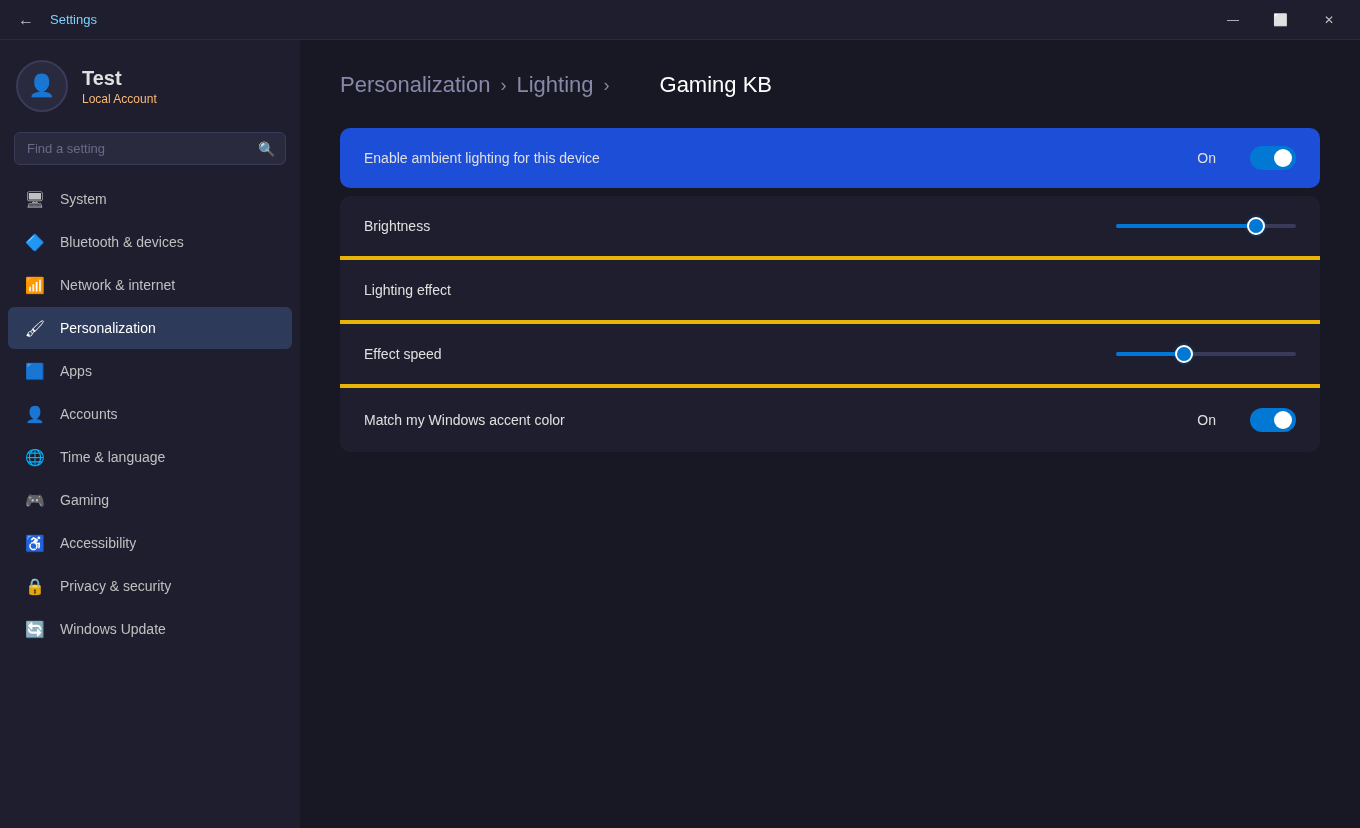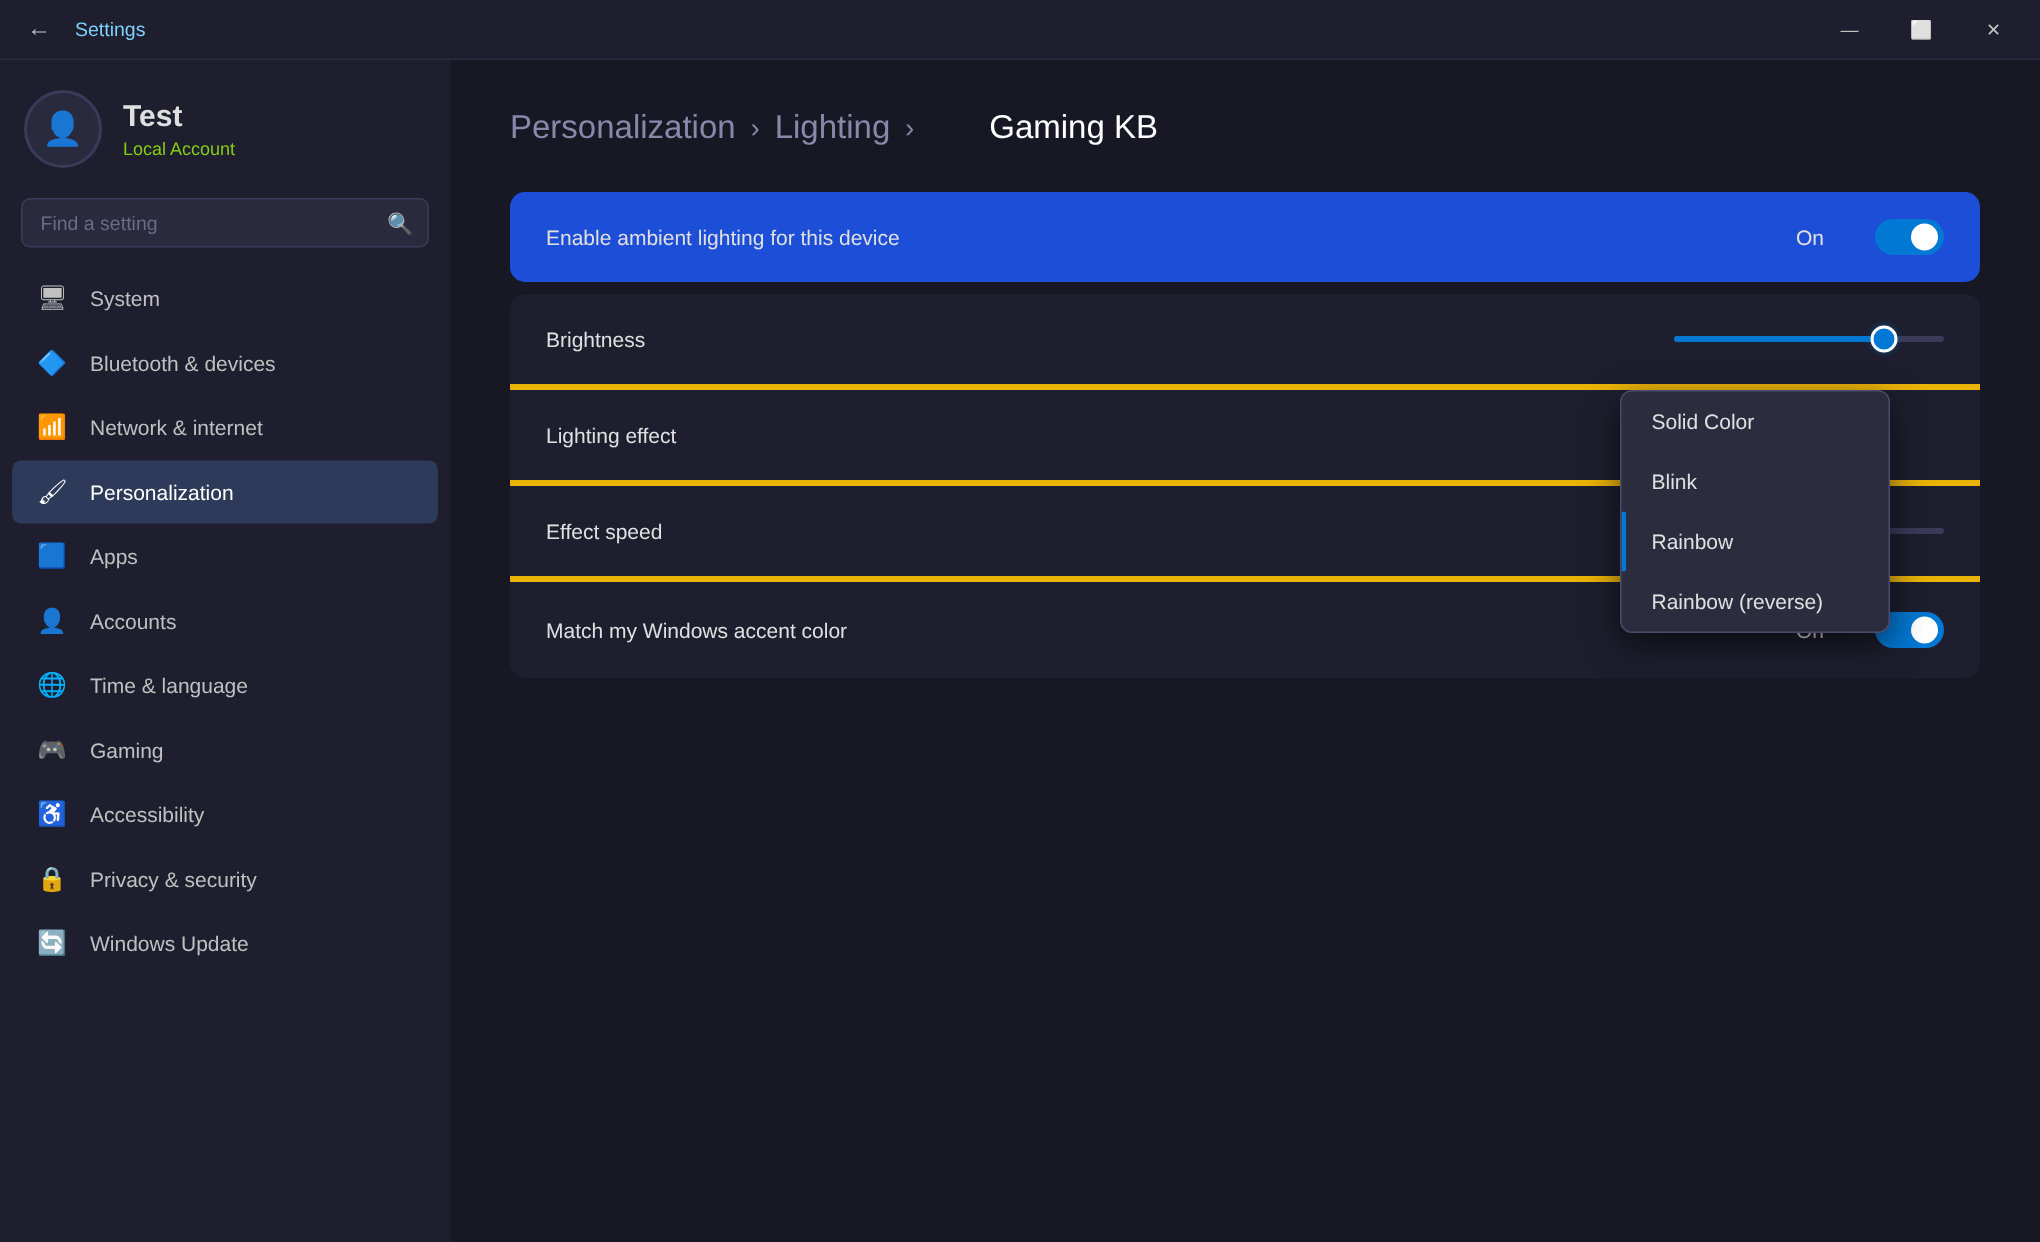--- a/index.html
+++ b/index.html
@@ -96,21 +96,21 @@
       border: 2px solid #3a3a5a;
       flex-shrink: 0;
     }
     .user-info-name {
       font-size: 20px;
       font-weight: 600;
       color: #e0e0e0;
     }
     .user-info-sub {
       font-size: 12px;
-      color: #84cc16;
+      color: #fdba74;
       margin-top: 2px;
     }
 
     
     .search-bar {
       margin: 4px 14px 12px 14px;
       position: relative;
     }
     .search-bar input {
       width: 100%;
@@ -441,34 +441,20 @@
           <div class="slider-track">
             <div class="slider-fill" style="width: 78%;"></div>
             <div class="slider-thumb" style="left: 78%;"></div>
           </div>
         </div>
       </div>
 
       <div class="settings-row" style="position: relative;">
         <span class="settings-row-label">Lighting effect</span>
 
-        <div class="dropdown-overlay">
-          <div class="dropdown-item">
-            <span>Solid Color</span>
-          </div>
-          <div class="dropdown-item">
-            <span>Blink</span>
-          </div>
-          <div class="dropdown-item dropdown-item-selected-bar">
-            <span>Rainbow</span>
-          </div>
-          <div class="dropdown-item">
-            <span>Rainbow (reverse)</span>
-          </div>
-        </div>
       </div>
 
       <div class="settings-row">
         <span class="settings-row-label">Effect speed</span>
         <div class="slider-container">
           <div class="slider-track">
             <div class="slider-fill" style="width: 38%;"></div>
             <div class="slider-thumb" style="left: 38%;"></div>
           </div>
         </div>

